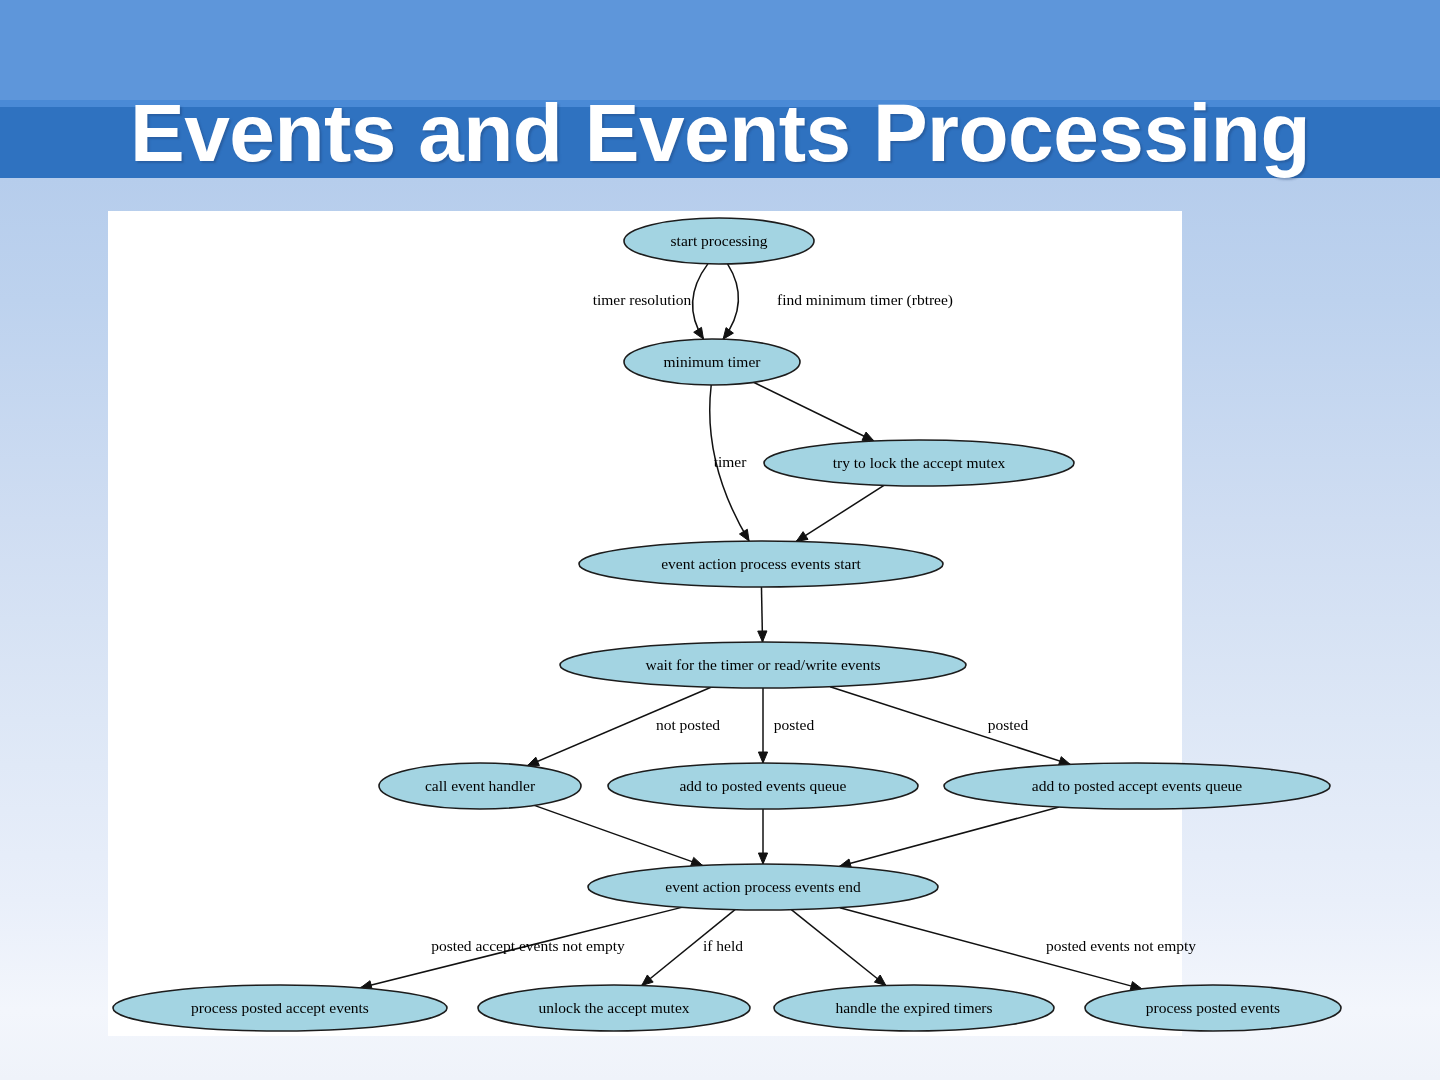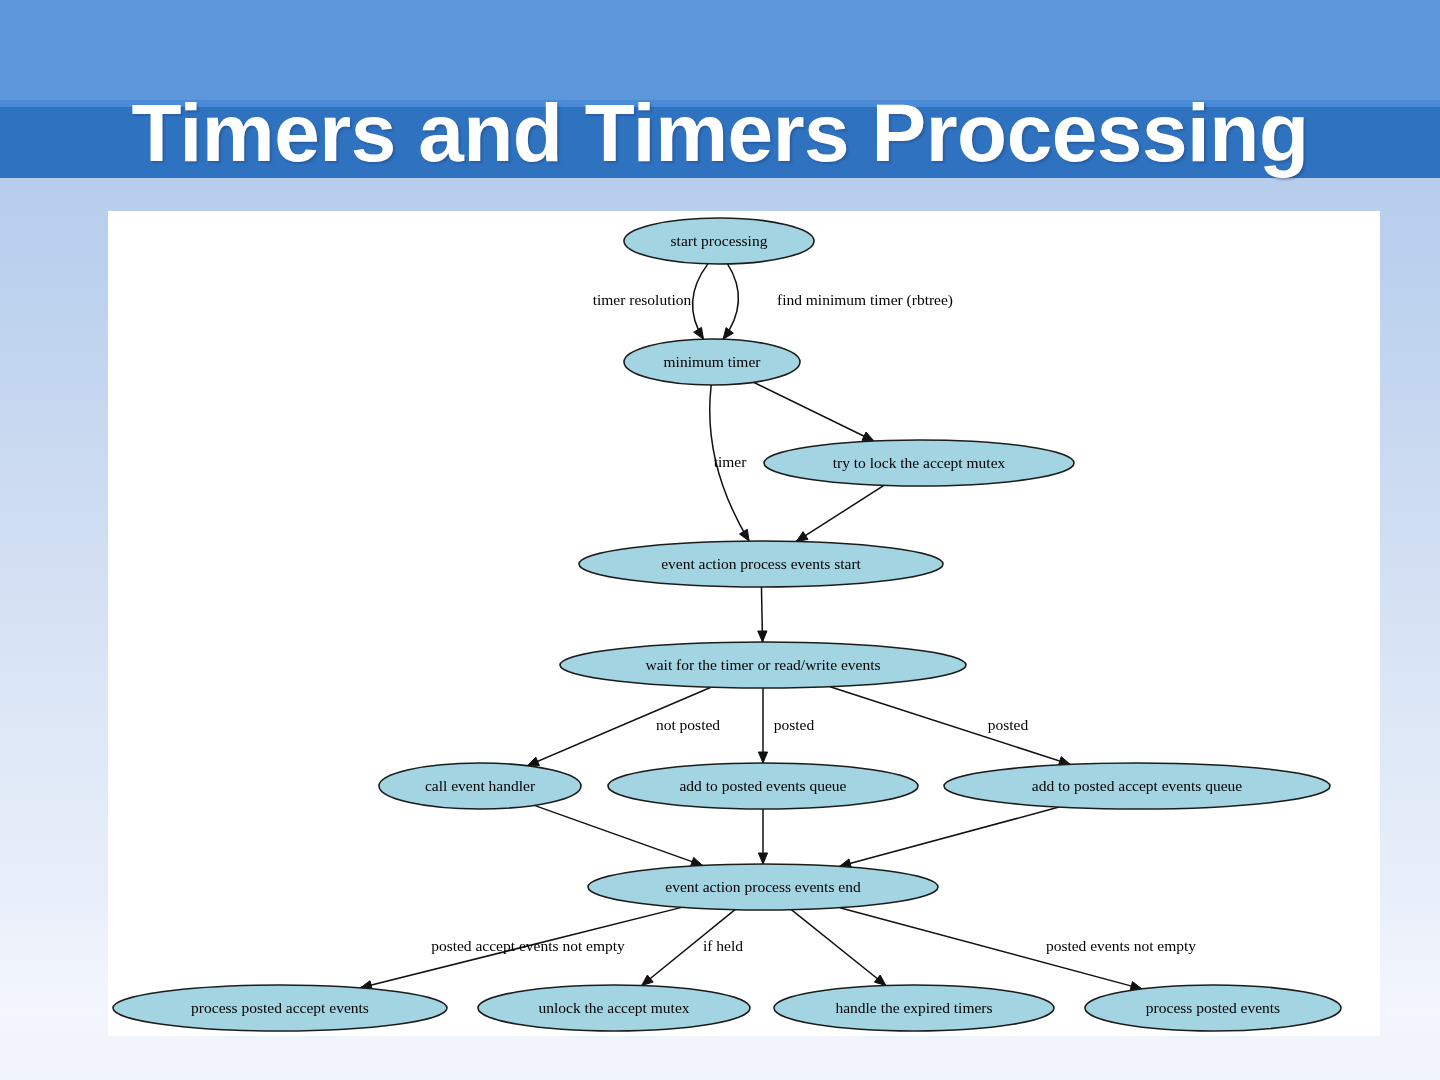--- a/index.html
+++ b/index.html
@@ -57,21 +57,21 @@
     letter-spacing: -0.5px;
     white-space: nowrap;
     text-shadow: 2px 2px 2px rgba(30,60,110,0.35);
   }
 
   
   #diagram-panel {
     position: absolute;
     left: 108px;
     top: 211px;
-    width: 1272px;
+    width: 1074px;
     height: 825px;
     background: #ffffff;
     text-decoration: underline;
   }
 
   #graph-svg {
     position: absolute;
     left: 0;
     top: 0;
     width: 1236px;
@@ -108,21 +108,21 @@
     dominant-baseline: middle;
   }
 </style>
 </head>
 <body>
 
 <div id="slide">
 
   <div id="header-band"></div>
 
-  <div id="slide-title">Timers and Timers Processing</div>
+  <div id="slide-title">Events and Events Processing</div>
 
   <div id="diagram-panel">
     <svg id="graph-svg" viewBox="0 0 1236 825">
       <g id="edges-layer">
           <path d="M 599.8624624557601 52.84139055683089 Q 571.6744337782313 90.4746399138044 595.4864051007025 128.1078892707779" class="edge-path"></path>
           <polygon points="595.4864051007025,128.1078892707779 593.4919993522864,116.35279055955117 585.7175709736765,121.27196359837247" class="edge-head"></polygon>
           <path d="M 619.5192557083822 52.90733201587199 Q 643.3220768117264 90.54593170519385 615.1248979150708 128.18453139451572" class="edge-path"></path>
           <polygon points="615.1248979150708,128.18453139451572 625.4016321255203,122.13897650122618 618.0386499435626,116.62295498312352" class="edge-head"></polygon>
           <path d="M 645.5525779222638 171.27444623260217 Q 705.7267186918684 200.6347757868537 765.9008594614731 229.99510534110527" class="edge-path"></path>
           <polygon points="765.9008594614731,229.99510534110527 758.0320077811325,221.03736158317162 753.9977234170999,229.3056473589611" class="edge-head"></polygon>

